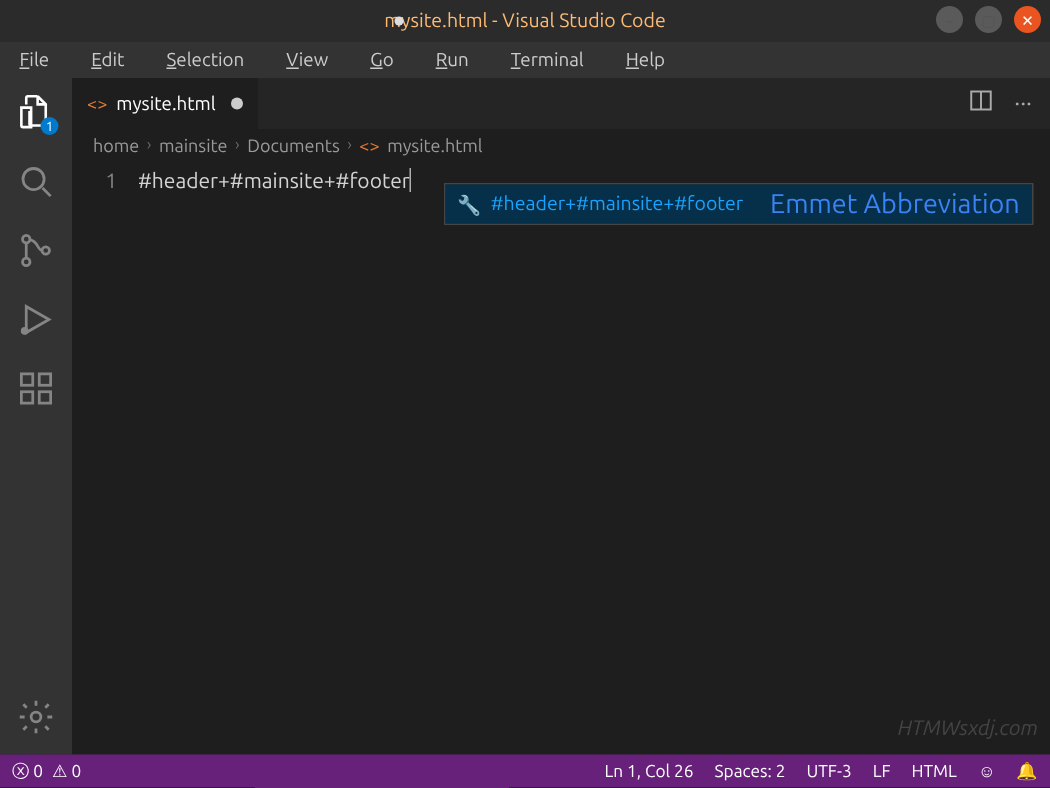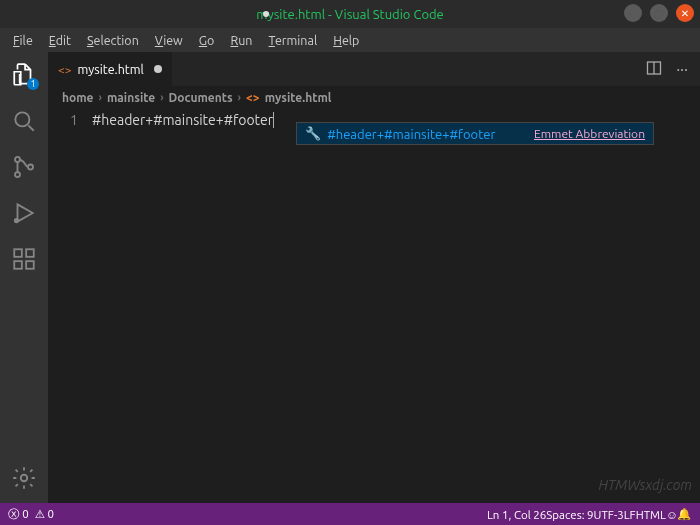--- a/index.html
+++ b/index.html
@@ -1,54 +1,54 @@
 <!DOCTYPE html>
 <html><head>
 <meta charset="utf-8">
 <style>
 * { margin: 0; padding: 0; box-sizing: border-box; font-family: "Ubuntu", "Segoe UI", sans-serif; }
 body { width: 700px; height: 525px; background: #1e1e1e; color: #ccc; overflow: hidden; position: relative; }
 .titlebar { height: 28px; background: #2b2b2b; display: flex; align-items: center; justify-content: center; position: relative; }
-.titlebar-title { color: #22c55e; font-size: 13px; }
+.titlebar-title { color: #fdba74; font-size: 13px; }
 .titlebar-dot { position: absolute; left: 263px; top: 11px; width: 6px; height: 6px; border-radius: 50%; background: #ddd; }
 .win-controls { position: absolute; right: 6px; top: 4px; display: flex; gap: 8px; }
 .win-btn { width: 18px; height: 18px; border-radius: 50%; display: flex; align-items: center; justify-content: center; font-size: 10px; color: #555; }
 .win-min, .win-max { background: #5a5a5a; }
 .win-close { background: #e95420; color: #fff; }
-.menubar { height: 24px; background: #333333; display: flex; align-items: center; padding: 0 6px; gap: 2px; font-size: 12.5px; color: #ccc; }
+.menubar { height: 24px; background: #333333; display: flex; align-items: center; padding: 0 6px; gap: 14px; font-size: 12.5px; color: #ccc; }
 .menu-item { padding: 2px 7px; cursor: pointer; }
 .menu-item u { text-decoration: underline; }
 .main { display: flex; height: calc(100% - 28px - 24px - 22px); }
 .activitybar { width: 48px; background: #333333; display: flex; flex-direction: column; align-items: center; padding-top: 10px; gap: 20px; }
 .act-icon { width: 26px; height: 26px; color: #858585; position: relative; cursor: pointer; }
 .act-icon.active { color: #fff; }
 .act-icon svg { width: 100%; height: 100%; }
 .badge { position: absolute; bottom: -2px; right: -2px; background: #007acc; color: #fff; font-size: 9px; padding: 0 3px; border-radius: 7px; line-height: 12px; min-width: 12px; text-align: center; }
 .activitybar-bottom { margin-top: auto; margin-bottom: 12px; }
 .editor-area { flex: 1; display: flex; flex-direction: column; background: #1e1e1e; }
 .tabs { height: 34px; background: #252526; display: flex; align-items: stretch; }
 .tab { display: flex; align-items: center; gap: 6px; padding: 0 10px; background: #1e1e1e; color: #fff; font-size: 12.5px; cursor: pointer; }
 .tab-icon { color: #e37933; font-size: 12px; }
 .tab-dot { width: 8px; height: 8px; border-radius: 50%; background: #ccc; margin-left: 4px; }
 .tabs-right { margin-left: auto; display: flex; align-items: center; gap: 14px; padding-right: 12px; color: #aaa; }
-.breadcrumbs { height: 22px; display: flex; align-items: center; gap: 5px; padding: 0 14px; font-size: 12px; color: #999; background: #1e1e1e; font-weight: bold; }
+.breadcrumbs { height: 22px; display: flex; align-items: center; gap: 5px; padding: 0 14px; font-size: 12px; color: #999; background: #1e1e1e; }
 .bc-sep { color: #666; font-size: 11px; }
 .bc-html-icon { color: #e37933; }
 .code { flex: 1; display: flex; font-family: "Consolas", "Menlo", monospace; font-size: 14px; position: relative; }
 .gutter { width: 44px; text-align: right; padding-right: 14px; color: #858585; line-height: 20px; padding-top: 2px; }
 .codeline { flex: 1; color: #d4d4d4; line-height: 20px; padding-top: 2px; position: relative; }
 .cursor { border-right: 1.5px solid #aeafad; display: inline-block; height: 16px; vertical-align: middle; margin-bottom: 2px; }
 .suggest { position: absolute; left: 296px; top: 122px; background: #252526; border: 1px solid #454545; min-width: 358px; font-family: "Consolas", monospace; font-size: 13px; }
 .suggest-row { display: flex; align-items: center; justify-content: space-between; background: #062f4a; color: #ccc; padding: 3px 8px; }
 .suggest-left { display: flex; align-items: center; gap: 6px; color: #18a3ff; }
-.suggest-kind { color: #f9a8d4; font-size: 12px; margin-left: 18px; text-decoration: underline; }
+.suggest-kind { color: #3b82f6; font-size: 18px; margin-left: 18px; }
 .wrench { color: #aaa; }
 .statusbar { position: absolute; bottom: 0; left: 0; right: 0; height: 22px; background: #68217a; color: #fff; display: flex; align-items: center; font-size: 11.5px; padding: 0 8px; }
 .status-left { display: flex; align-items: center; gap: 6px; }
-.status-right { margin-left: auto; display: flex; align-items: center; }
+.status-right { margin-left: auto; display: flex; align-items: center; gap: 14px; }
 .watermark { position: absolute; right: 8px; bottom: 32px; font-size: 14px; color: #444; font-style: italic; }
 </style>
 </head>
 <body>
 
 <div class="titlebar">
   <span class="titlebar-dot"></span>
   <span class="titlebar-title">mysite.html - Visual Studio Code</span>
   <div class="win-controls">
     <div class="win-btn win-min">–</div>
@@ -155,21 +155,21 @@
   </div>
 </div>
 
 <div class="statusbar">
   <div class="status-left">
     <span>ⓧ <span>0</span></span>
     <span>⚠ <span>0</span></span>
   </div>
   <div class="status-right">
     <span>Ln 1, Col 26</span>
-    <span>Spaces: 9</span>
+    <span>Spaces: 2</span>
     <span>UTF-3</span>
     <span>LF</span>
     <span>HTML</span>
     <span>☺</span>
     <span>🔔</span>
   </div>
 </div>
 
 <div class="watermark">HTMWsxdj.com</div>
 

